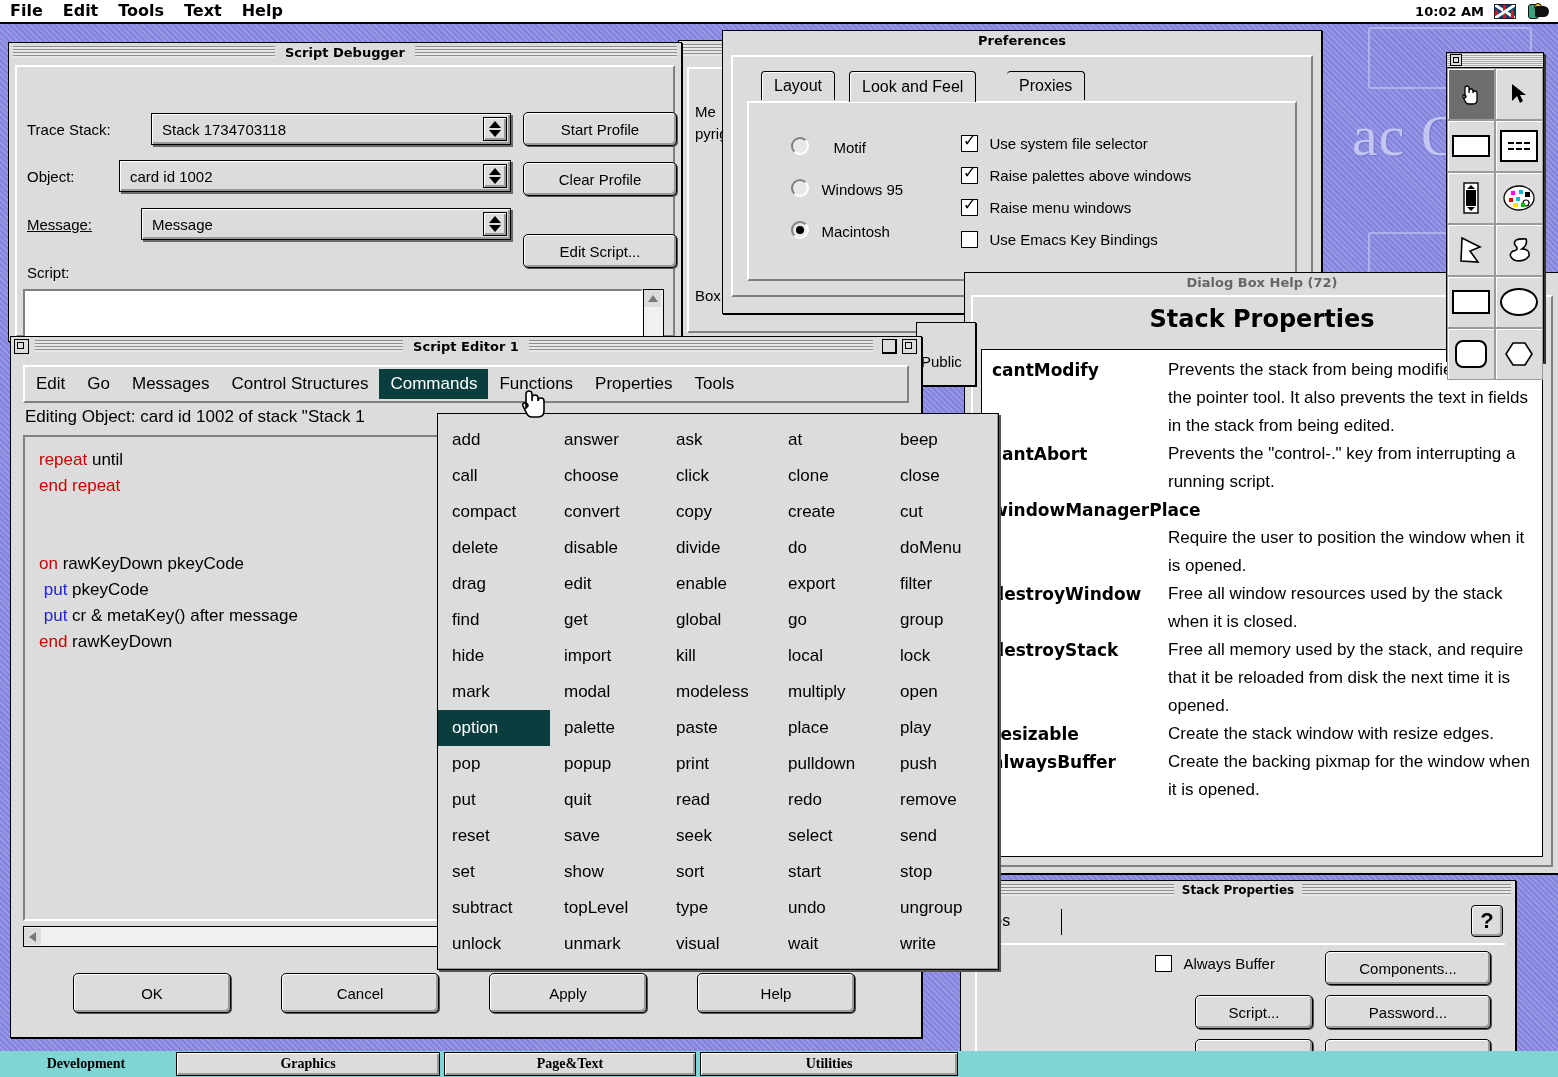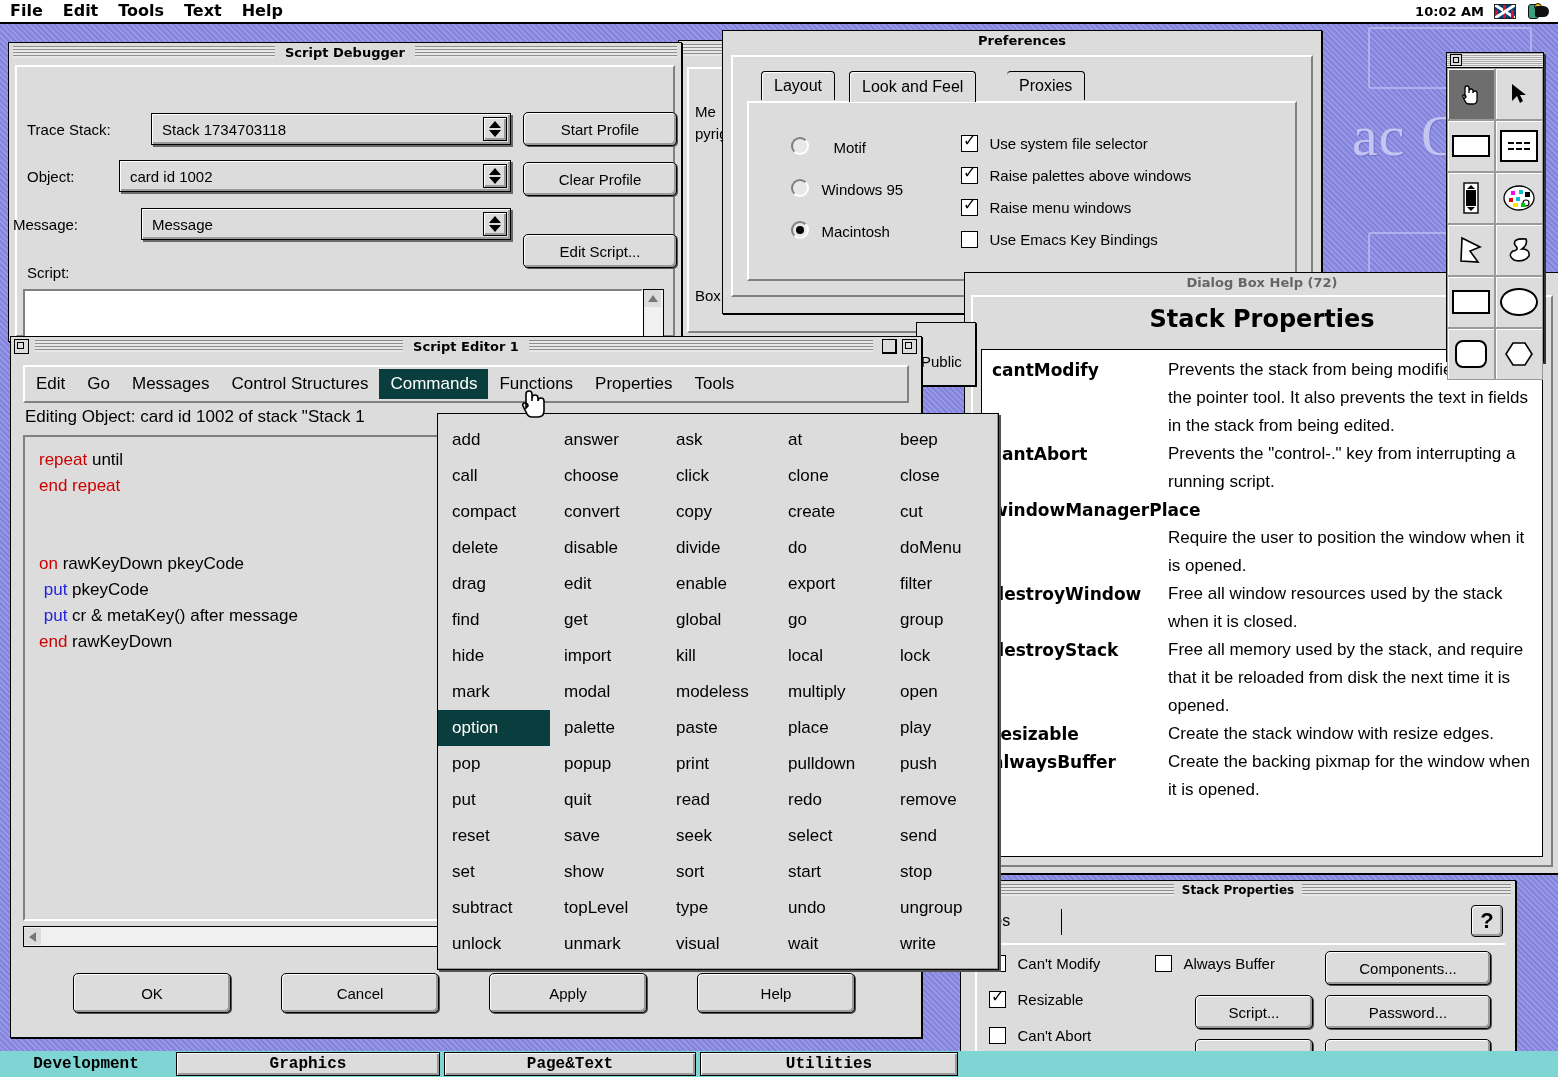--- a/index.html
+++ b/index.html
@@ -148,21 +148,21 @@
             display:flex;align-items:center;justify-content:center;cursor:pointer;
             box-shadow:inset 1px 1px 0 #fff;}
   .pal-cell.on{background:#6e6e6e;}
 
   
   #bottombar{position:absolute;left:0;bottom:0;width:1558px;height:26px;
              background:#7fd4d4;display:flex;align-items:center;z-index:400;}
   .bb-tab{height:22px;margin-right:4px;background:#dcdcdc;border:1px solid #000;
           box-shadow:inset 1px 1px 0 #fff, inset -2px -2px 0 #9a9a9a;
           display:flex;align-items:center;justify-content:center;
-          font-size:16px;font-weight:bold;font-family:Liberation Mono, monospace;cursor:pointer;}
+          font-size:14px;font-weight:bold;font-family:Liberation Serif, serif;cursor:pointer;}
   .bb-tab.sel{background:#7fd4d4;border:none;box-shadow:none;}
 
   .qbtn{width:30px;height:30px;border:1px solid #000;border-radius:4px;background:#dcdcdc;
         box-shadow:inset 1px 1px 0 #fff, inset -2px -2px 0 #9a9a9a;
         display:flex;align-items:center;justify-content:center;font-size:22px;font-weight:bold;}
 </style>
 </head>
 <body>
 
 <div id="desktop">
@@ -230,21 +230,21 @@
 
     <div class="lbl" style="position:absolute;left:18px;top:107px;">Object:</div>
     <div class="popup" style="left:110px;top:99px;width:380px;height:30px;position:absolute;">
       <span>card id 1002</span>
       <span class="arrows">
           <i class="caretU"></i>
           <i class="caretD"></i>
         </span>
     </div>
 
-    <div class="lbl" style="position:absolute;left:4px;top:155px;">Message:</div>
+    <div class="lbl" style="position:absolute;left:18px;top:155px;text-decoration:underline;">Message:</div>
     <div class="popup" style="left:132px;top:147px;width:358px;height:30px;position:absolute;">
       <span>Message</span>
       <span class="arrows">
           <i class="caretU"></i>
           <i class="caretD"></i>
         </span>
     </div>
 
     <div class="lbl" style="position:absolute;left:18px;top:203px;">Script:</div>
 
@@ -371,34 +371,20 @@
     <span style="background:#dcdcdc;padding:0 8px;position:relative;font-size:12px;">Stack Properties</span>
   </div>
   <div class="win-body">
     <div class="tabrow" style="position:absolute;left:10px;top:8px;right:60px;height:28px;">
       <div class="tab" style="left:0;border:none;box-shadow:none;background:transparent;padding-left:0;">erties</div>
       <div style="position:absolute;left:90px;top:2px;width:1px;height:26px;background:#000;"></div>
     </div>
     <div class="qbtn" style="position:absolute;right:12px;top:6px;">?</div>
 
     <div style="position:absolute;left:14px;top:44px;right:10px;bottom:4px;border-top:2px solid #fff;border-left:2px solid #fff;">
-      <div style="position:absolute;left:12px;top:10px;">
-        <div style="margin-bottom:18px;">
-          <span class="cbx"></span>
-          <span class="lbl" style="margin-left:7px;">Can't Modify</span>
-        </div>
-        <div style="margin-bottom:18px;">
-          <span class="cbx on"></span>
-          <span class="lbl" style="margin-left:7px;">Resizable</span>
-        </div>
-        <div>
-          <span class="cbx"></span>
-          <span class="lbl" style="margin-left:7px;">Can't Abort</span>
-        </div>
-      </div>
 
       <div style="position:absolute;left:178px;top:10px;">
         <span class="cbx"></span>
         <span class="lbl" style="margin-left:7px;">Always Buffer</span>
       </div>
 
       <div class="btn" style="position:absolute;left:348px;top:6px;width:164px;height:32px;">Components...</div>
       <div class="btn" style="position:absolute;left:218px;top:50px;width:116px;height:32px;">Script...</div>
       <div class="btn" style="position:absolute;left:348px;top:50px;width:164px;height:32px;">Password...</div>
       <div class="btn" style="position:absolute;left:218px;top:94px;width:116px;height:32px;">Font</div>

